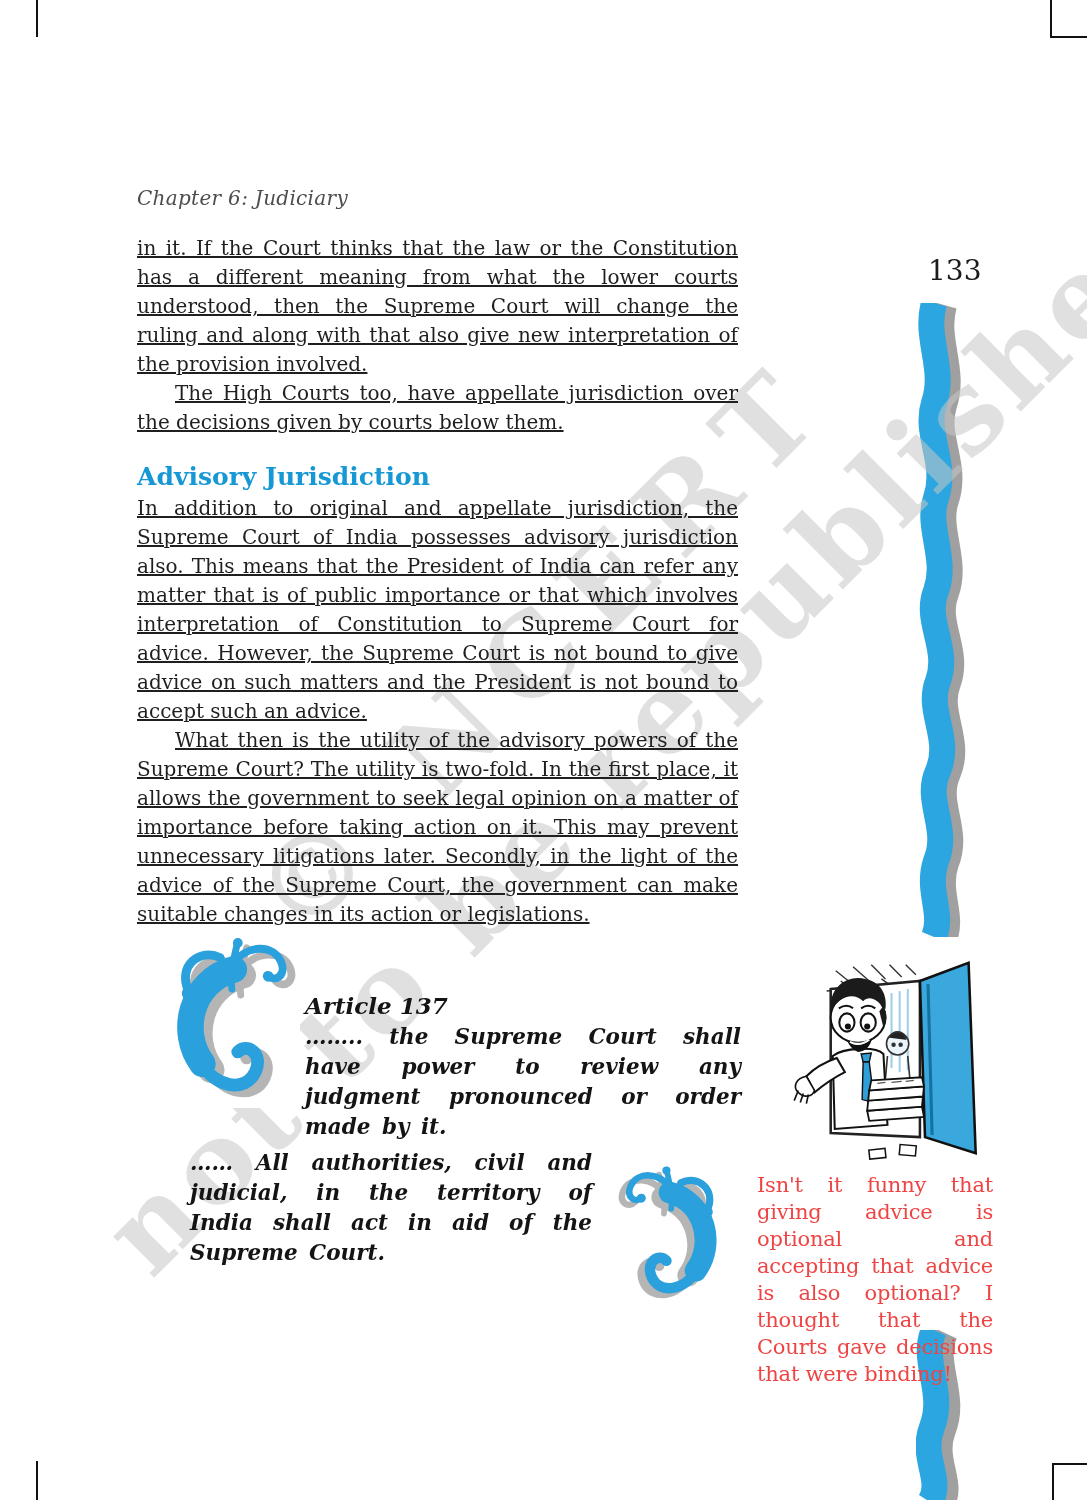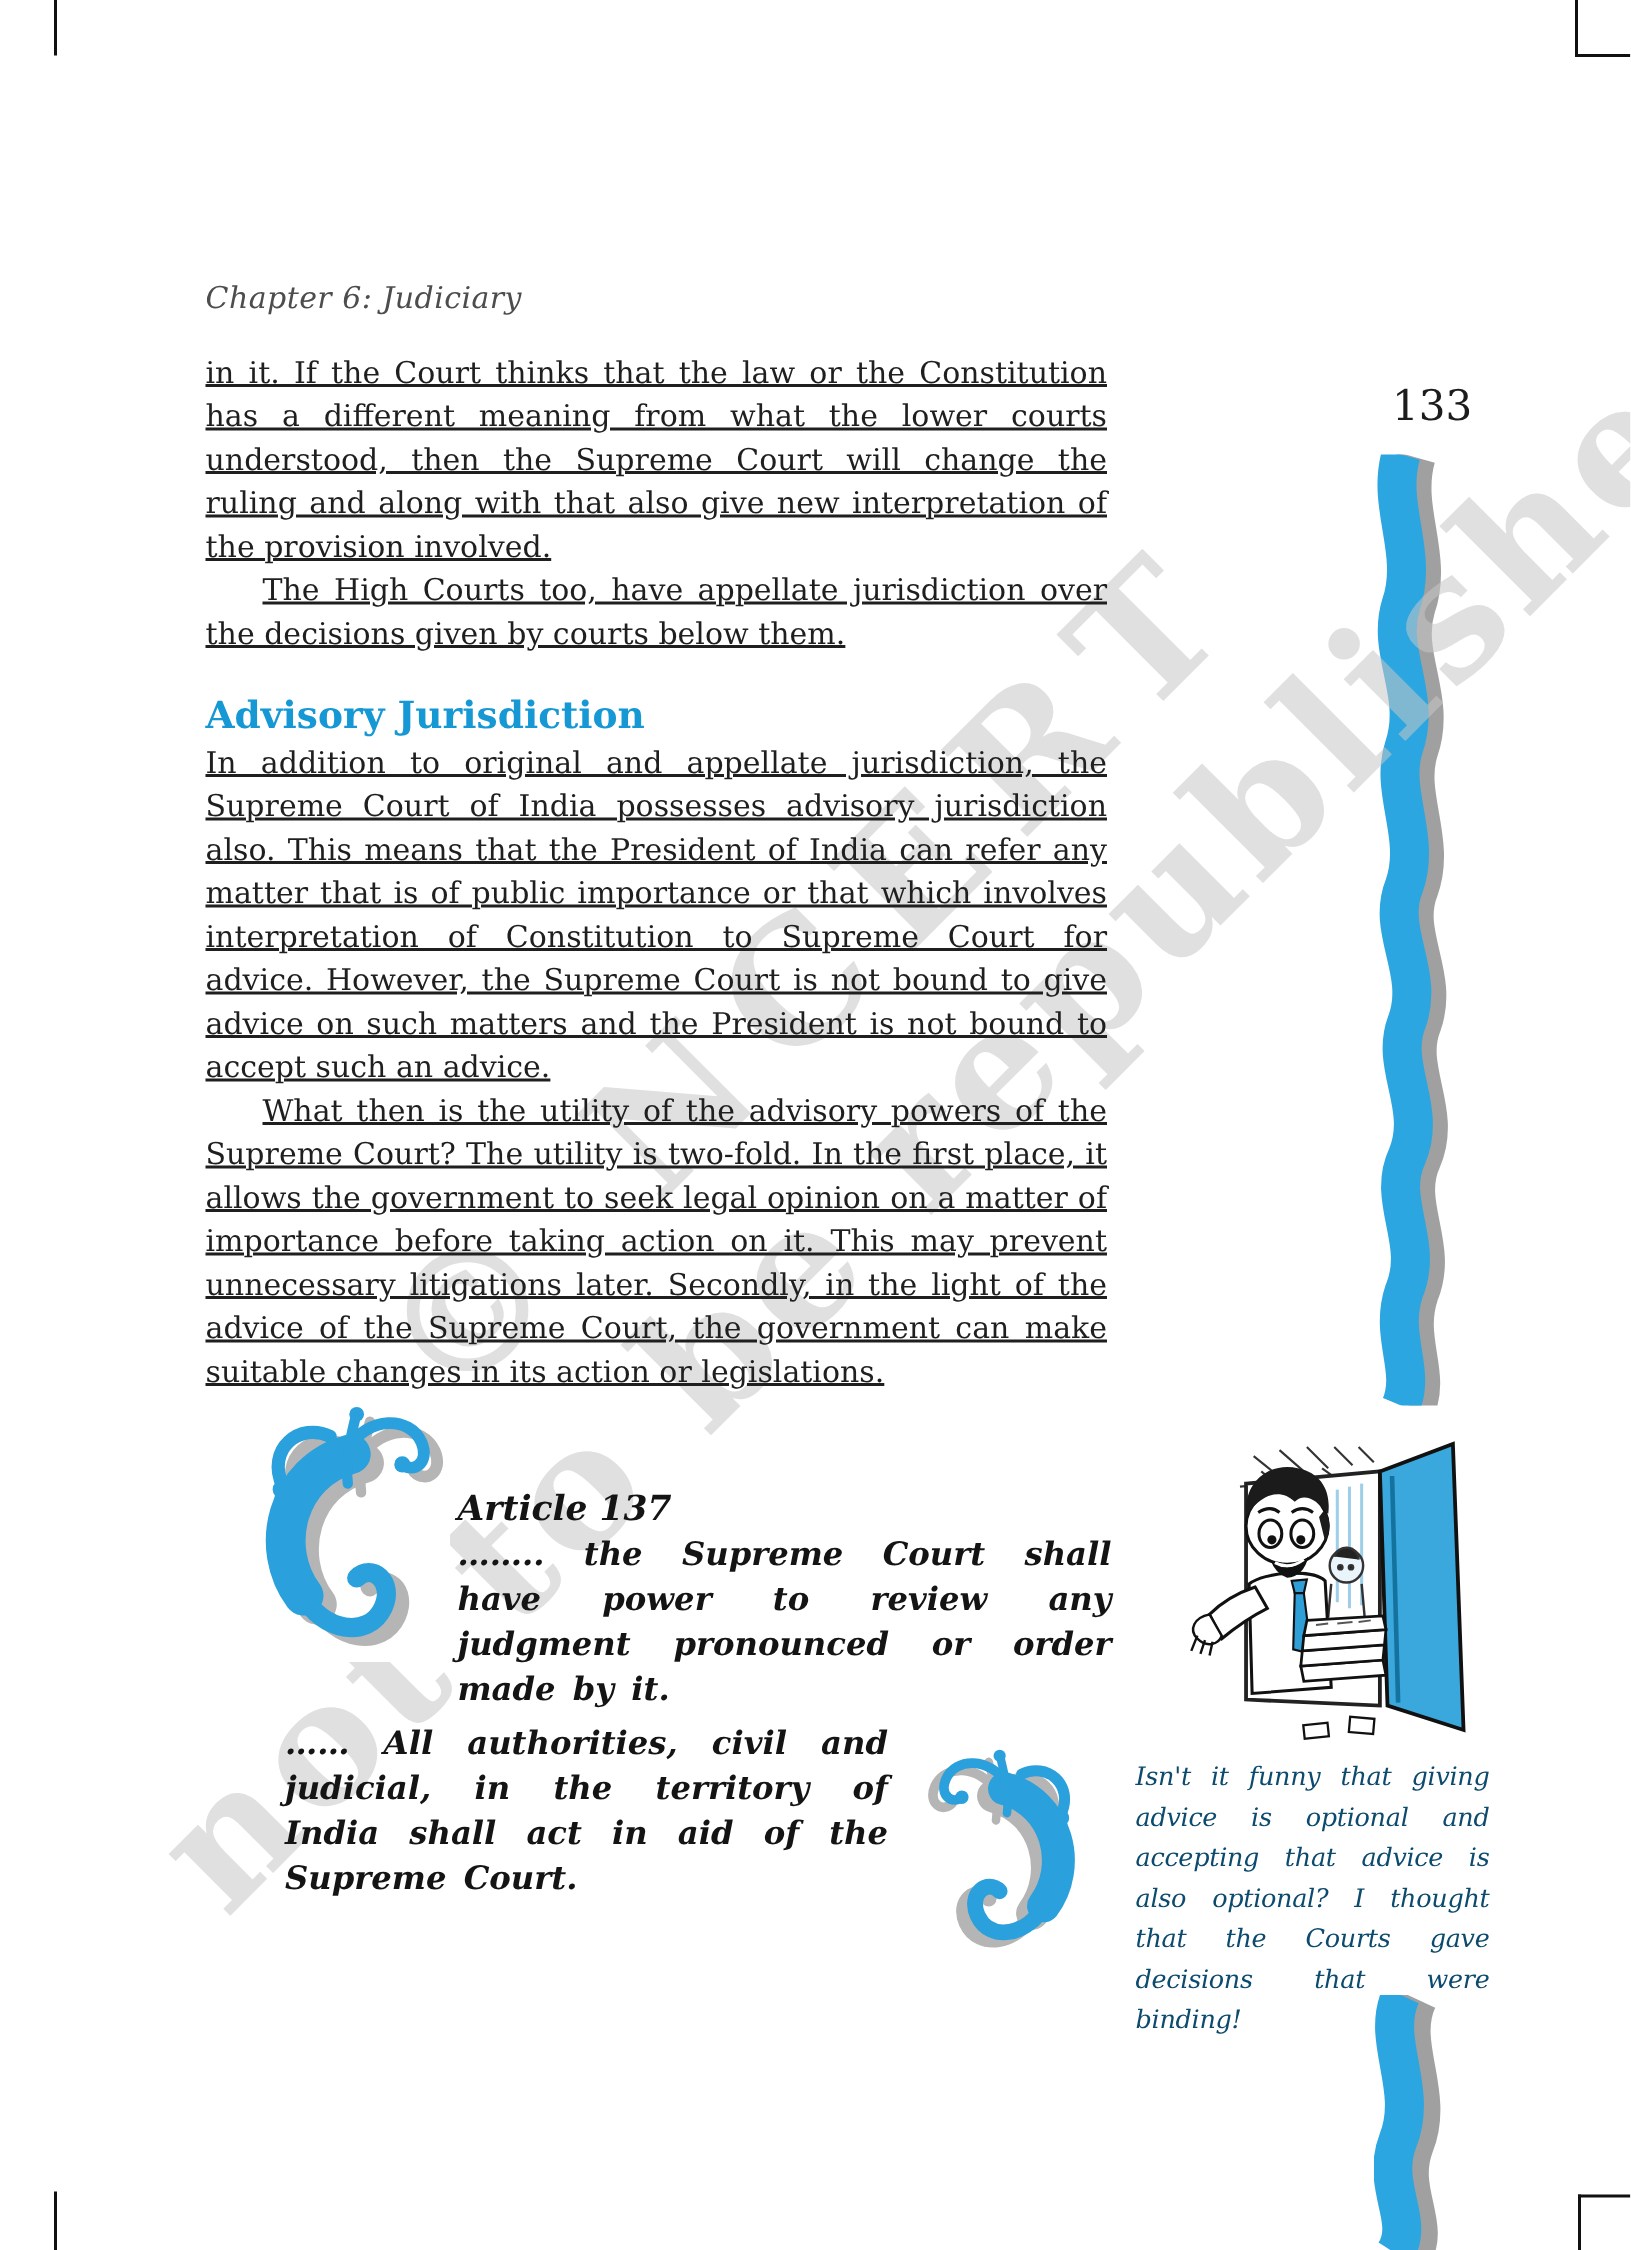--- a/index.html
+++ b/index.html
@@ -52,21 +52,21 @@
   
   .ribbon { position:absolute; z-index:1; }
   .ribbon-top { left:918px; top:303px; }
   .ribbon-bottom { left:916px; top:1330px; }
   
   .cartoon-box { position:absolute; left:780px; top:950px; width:218px; height:216px;
                  background:#fff; z-index:3; }
   
   .side-note {
     position:absolute; left:757px; top:1172px; width:236px; z-index:3;
-    font-style:italic; font-size:17px; line-height:27px; color:#0c4a6e;
+    font-size:21px; line-height:27px; color:#ef4444;
     text-align:justify; letter-spacing:-.2px;
   }
   
   .footer {
     position:absolute; left:0; right:0; top:1412px; text-align:center;
     font-family:"Liberation Sans", sans-serif; font-size:17px; color:#222; z-index:4;
   }
 </style>
 </head>
 <body>

